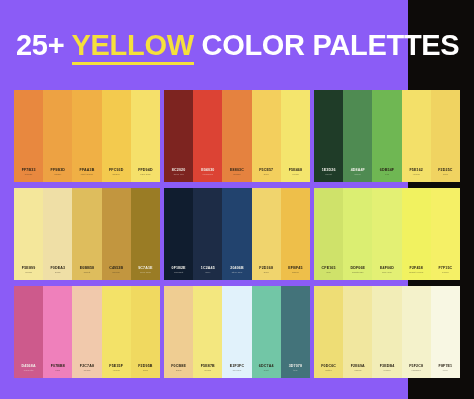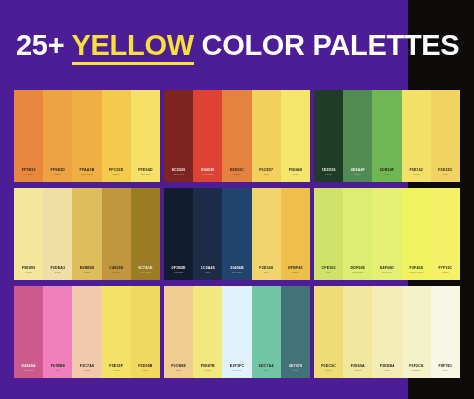--- a/index.html
+++ b/index.html
@@ -13,21 +13,21 @@
     height: 399px;
     overflow: hidden;
     font-family: "Liberation Sans", sans-serif;
     -webkit-font-smoothing: antialiased;
   }
 
   #poster {
     position: relative;
     width: 408px;
     height: 399px;
-    background: #4c1d95;
+    background: #8b5cf6;
     box-sizing: border-box;
   }
 
   
   #header {
     height: 90px;
     display: flex;
     align-items: center;
     padding-left: 16px;
     box-sizing: border-box;

